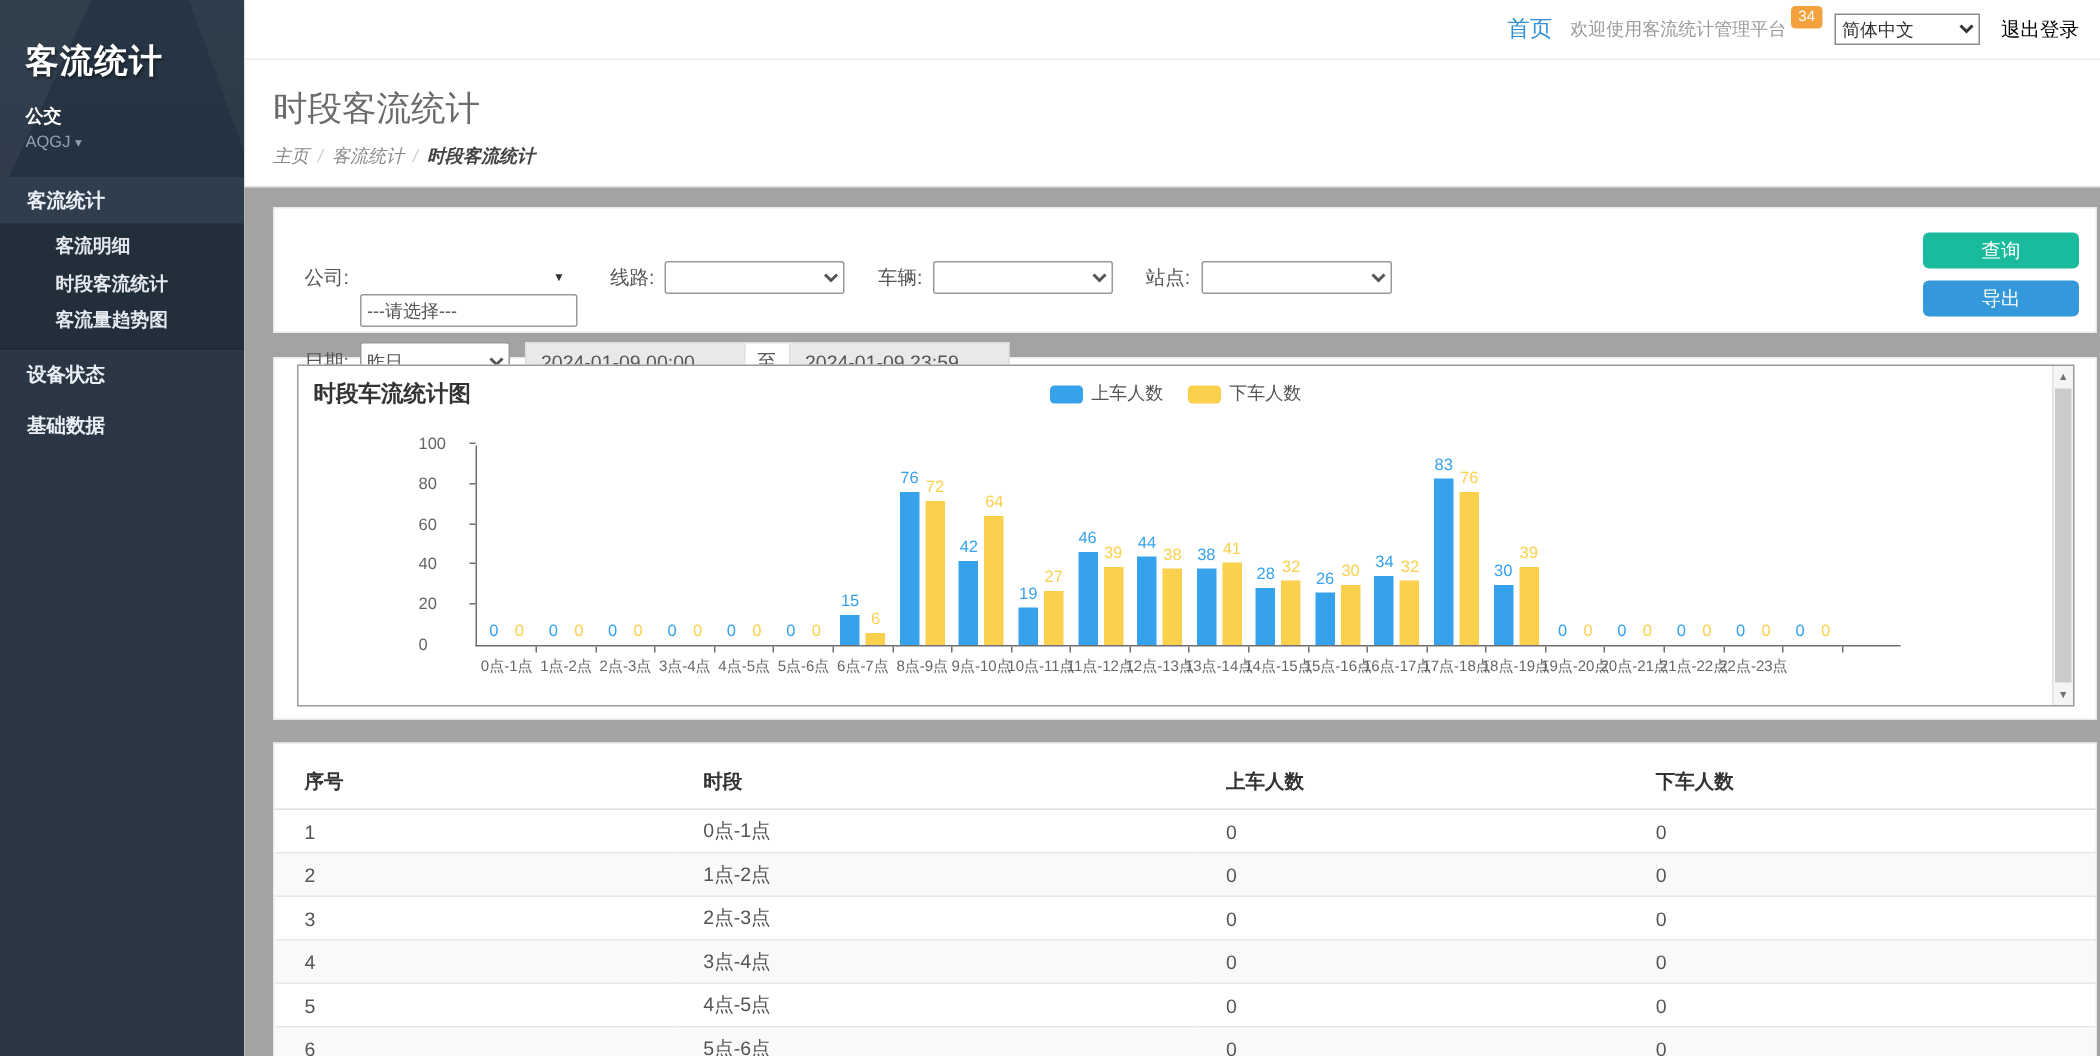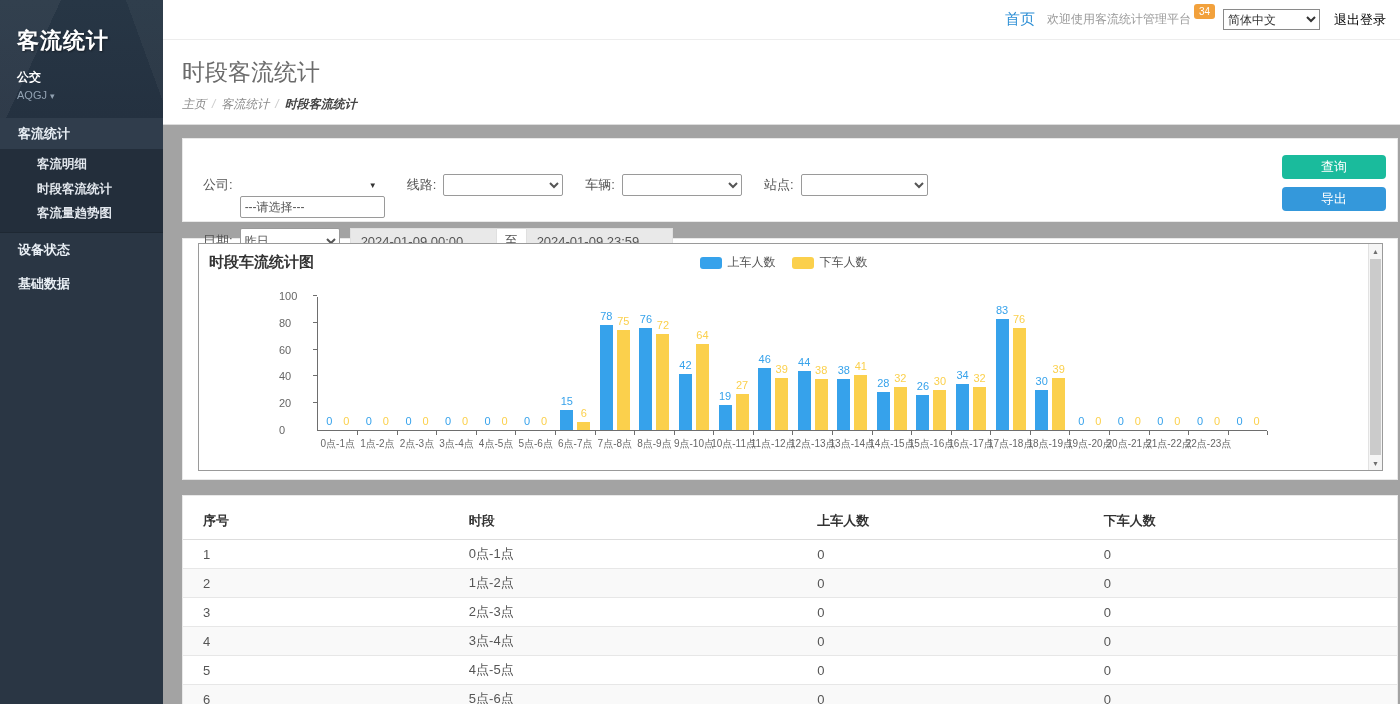--- a/index.html
+++ b/index.html
@@ -307,33 +307,20 @@
                     <div class="barwrap">
                       <div class="bar-label" style="color: rgb(251, 208, 76);">6</div>
                       <div class="bar" style="height: 8.04px; background: rgb(251, 208, 76);"></div>
                     </div>
                   </div>
                   <div class="xlabel">6点-7点</div>
                 </div>
                 <div class="cat">
                   <div class="bars">
                     <div class="barwrap">
-                      <div class="bar-label" style="color: rgb(54, 162, 235);">78</div>
-                      <div class="bar" style="height: 104.52px; background: rgb(54, 162, 235);"></div>
-                    </div>
-                    <div class="barwrap">
-                      <div class="bar-label" style="color: rgb(251, 208, 76);">75</div>
-                      <div class="bar" style="height: 100.5px; background: rgb(251, 208, 76);"></div>
-                    </div>
-                  </div>
-                  <div class="xlabel">7点-8点</div>
-                </div>
-                <div class="cat">
-                  <div class="bars">
-                    <div class="barwrap">
                       <div class="bar-label" style="color: rgb(54, 162, 235);">76</div>
                       <div class="bar" style="height: 101.84px; background: rgb(54, 162, 235);"></div>
                     </div>
                     <div class="barwrap">
                       <div class="bar-label" style="color: rgb(251, 208, 76);">72</div>
                       <div class="bar" style="height: 96.48px; background: rgb(251, 208, 76);"></div>
                     </div>
                   </div>
                   <div class="xlabel">8点-9点</div>
                 </div>

